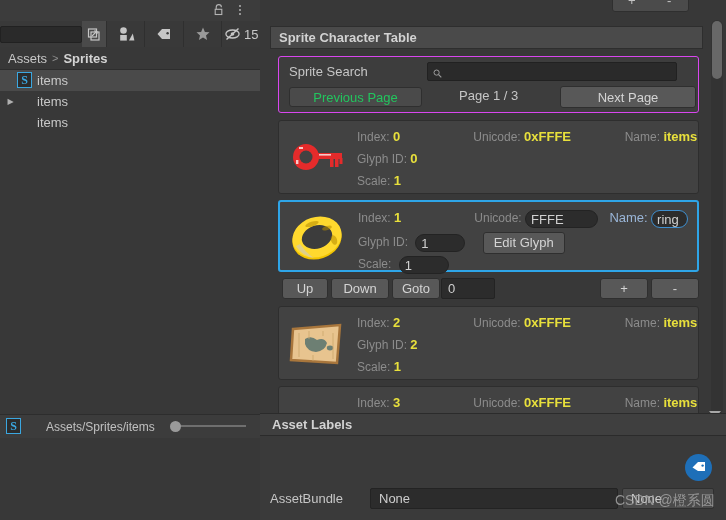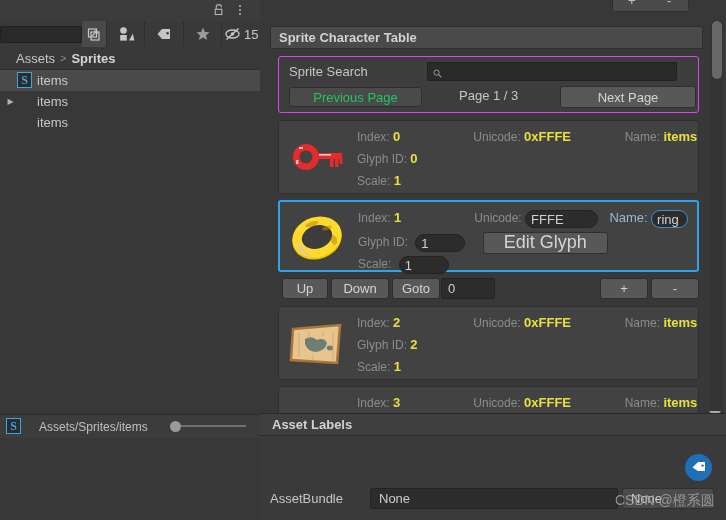--- a/index.html
+++ b/index.html
@@ -58,21 +58,21 @@
     box-sizing: border-box;
   }
   .tb-btn.first { width: 25px; border-left: none; }
   .tb-btn.sel { background: #4a4a4a; }
   .tb-count { color: #c9c9c9; font-size: 13px; margin-left: 1px; }
 
   .breadcrumb {
     position: absolute; left: 0; top: 47px; width: 260px; height: 23px;
     background: #383838;
     border-bottom: 1px solid #2d2d2d;
-    display: flex; align-items: center; padding-left: 16px;
+    display: flex; align-items: center; padding-left: 8px;
     box-sizing: border-box;
     font-size: 13px;
   }
   .bc-sep { color: #8f8f8f; margin: 0 5px; font-size: 11px; }
   .bc-item { color: #c8c8c8; }
   .bc-item.bold { font-weight: bold; color: #d4d4d4; }
 
   .tree { position: absolute; left: 0; top: 70px; width: 260px; }
   .tree-row {
     height: 21px; display: flex; align-items: center;
@@ -113,21 +113,21 @@
 
   .statusbar {
     position: absolute; left: 0; bottom: 0; width: 260px; height: 24px;
     background: #3c3c3c;
     border-top: 1px solid #2d2d2d;
     display: flex; align-items: center; padding-left: 6px;
     box-sizing: border-box;
     overflow: hidden;
   }
   .status-text {
-    font-size: 12px; color: #c0c0c0; margin-left: 13px; white-space: nowrap;
+    font-size: 12px; color: #c0c0c0; margin-left: 20px; white-space: nowrap;
   }
   .zoom-slider {
     position: absolute; right: 14px; bottom: 7px; width: 70px; height: 10px;
   }
   .zoom-track {
     position: absolute; left: 0; top: 4px; width: 70px; height: 2px; background: #6f6f6f;
   }
   .zoom-knob {
     position: absolute; left: -6px; top: 0px; width: 11px; height: 11px;
     border-radius: 50%; background: #9a9a9a;
@@ -239,22 +239,22 @@
     vertical-align: middle;
   }
   .mini-field.focused {
     border: 1px solid #3e8fd0;
     background: #2c2c2c;
   }
   .lbl-blue { color: #9ab6d8; font-size: 13px; }
   .edit-glyph-btn {
     display: inline-block;
     background: #585858; border: 1px solid #2f2f2f; border-radius: 3px;
-    height: 20px; line-height: 19px; padding: 0 20px;
-    color: #d4d4d4; font-size: 18px;
+    height: 20px; line-height: 19px; padding: 0 10px;
+    color: #d4d4d4; font-size: 13px;
     vertical-align: middle;
   }
 
   .row-toolbar {
     position: relative; height: 22px; margin-bottom: 6px;
   }
   .rt-btn {
     position: absolute; top: 0; height: 21px;
     background: #585858; border: 1px solid #2f2f2f; border-radius: 3px;
     color: #d4d4d4; font-size: 13px;

